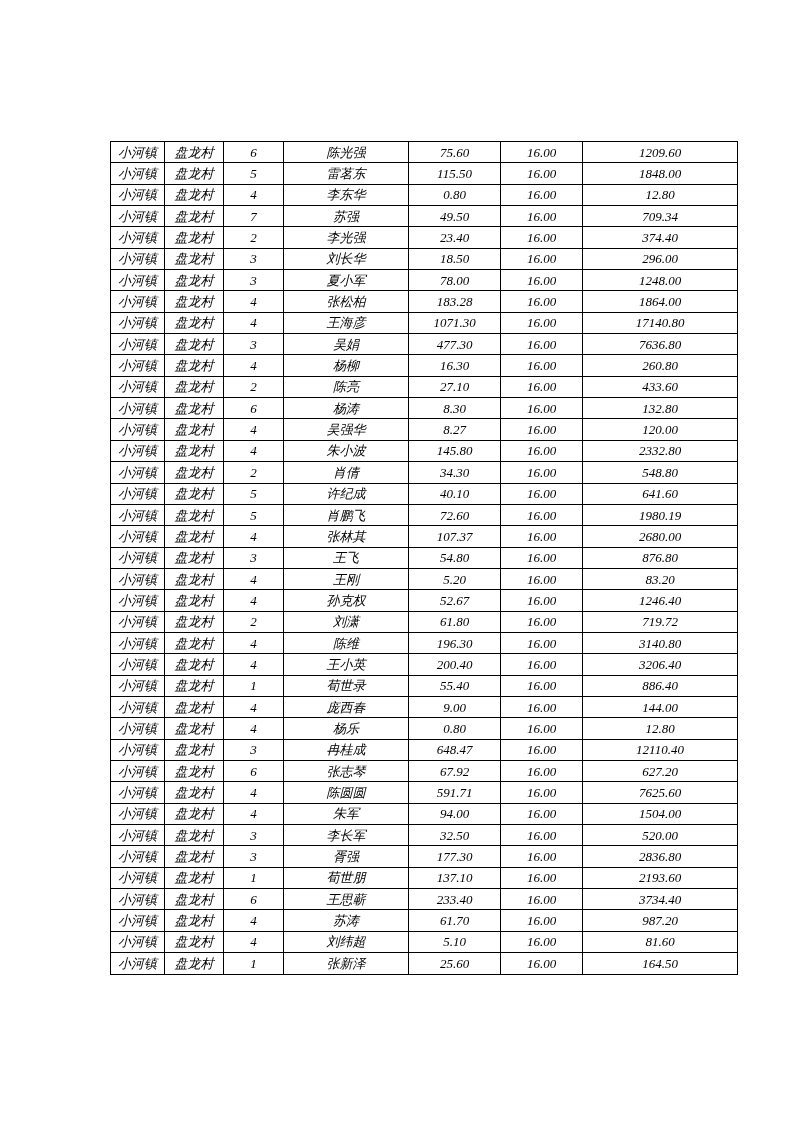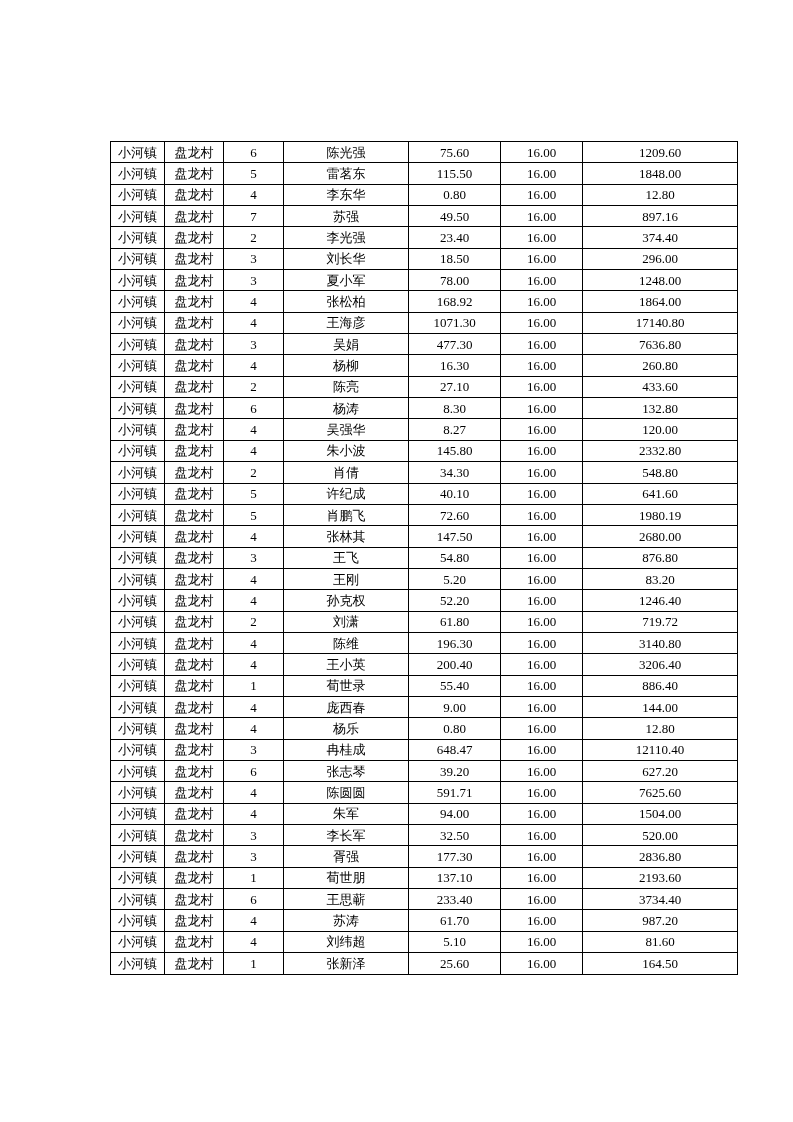--- a/index.html
+++ b/index.html
@@ -9,20 +9,21 @@
   }
   .page {
     position: relative;
     width: 793px;
     height: 1122px;
     margin: 0 auto;
     background: #ffffff;
     overflow: hidden;
     font-family: "Liberation Serif", "DejaVu Serif", serif;
     color: #000000;
+    font-style: italic;
   }
   table.data-table {
     position: absolute;
     left: 110px;
     top: 141px;
     width: 627px;
     height: 834px;
     border-collapse: collapse;
     table-layout: fixed;
   }
@@ -86,21 +87,21 @@
           <td>16.00</td>
           <td>12.80</td>
         </tr>
         <tr>
           <td>小河镇</td>
           <td>盘龙村</td>
           <td>7</td>
           <td>苏强</td>
           <td>49.50</td>
           <td>16.00</td>
-          <td>897.16</td>
+          <td>709.34</td>
         </tr>
         <tr>
           <td>小河镇</td>
           <td>盘龙村</td>
           <td>2</td>
           <td>李光强</td>
           <td>23.40</td>
           <td>16.00</td>
           <td>374.40</td>
         </tr>
@@ -120,21 +121,21 @@
           <td>夏小军</td>
           <td>78.00</td>
           <td>16.00</td>
           <td>1248.00</td>
         </tr>
         <tr>
           <td>小河镇</td>
           <td>盘龙村</td>
           <td>4</td>
           <td>张松柏</td>
-          <td>168.92</td>
+          <td>183.28</td>
           <td>16.00</td>
           <td>1864.00</td>
         </tr>
         <tr>
           <td>小河镇</td>
           <td>盘龙村</td>
           <td>4</td>
           <td>王海彦</td>
           <td>1071.30</td>
           <td>16.00</td>
@@ -219,21 +220,21 @@
           <td>肖鹏飞</td>
           <td>72.60</td>
           <td>16.00</td>
           <td>1980.19</td>
         </tr>
         <tr>
           <td>小河镇</td>
           <td>盘龙村</td>
           <td>4</td>
           <td>张林其</td>
-          <td>147.50</td>
+          <td>107.37</td>
           <td>16.00</td>
           <td>2680.00</td>
         </tr>
         <tr>
           <td>小河镇</td>
           <td>盘龙村</td>
           <td>3</td>
           <td>王飞</td>
           <td>54.80</td>
           <td>16.00</td>
@@ -246,21 +247,21 @@
           <td>王刚</td>
           <td>5.20</td>
           <td>16.00</td>
           <td>83.20</td>
         </tr>
         <tr>
           <td>小河镇</td>
           <td>盘龙村</td>
           <td>4</td>
           <td>孙克权</td>
-          <td>52.20</td>
+          <td>52.67</td>
           <td>16.00</td>
           <td>1246.40</td>
         </tr>
         <tr>
           <td>小河镇</td>
           <td>盘龙村</td>
           <td>2</td>
           <td>刘潇</td>
           <td>61.80</td>
           <td>16.00</td>
@@ -318,21 +319,21 @@
           <td>冉桂成</td>
           <td>648.47</td>
           <td>16.00</td>
           <td>12110.40</td>
         </tr>
         <tr>
           <td>小河镇</td>
           <td>盘龙村</td>
           <td>6</td>
           <td>张志琴</td>
-          <td>39.20</td>
+          <td>67.92</td>
           <td>16.00</td>
           <td>627.20</td>
         </tr>
         <tr>
           <td>小河镇</td>
           <td>盘龙村</td>
           <td>4</td>
           <td>陈圆圆</td>
           <td>591.71</td>
           <td>16.00</td>

